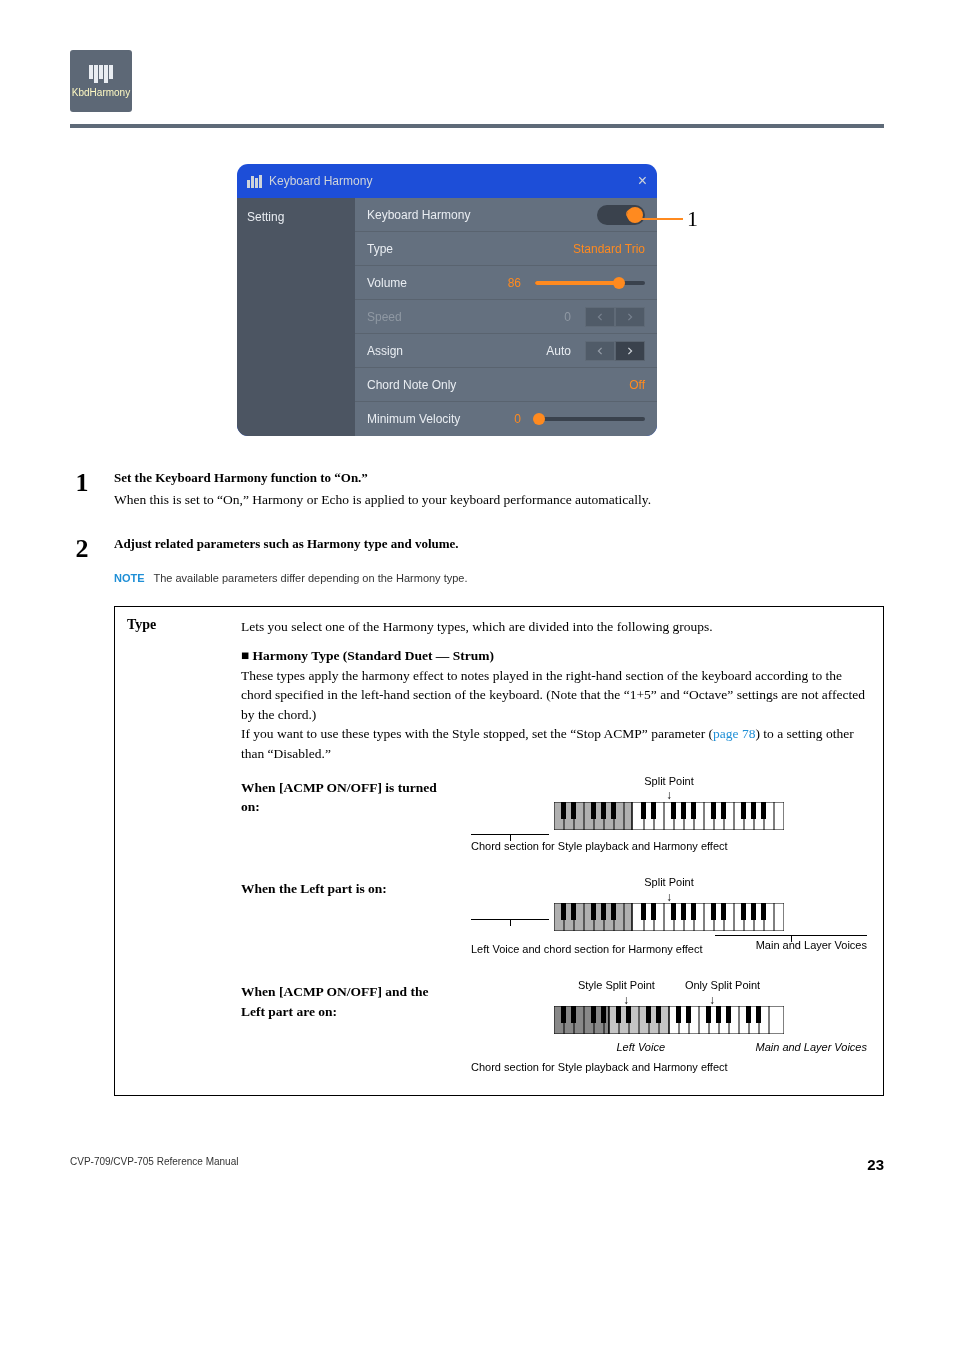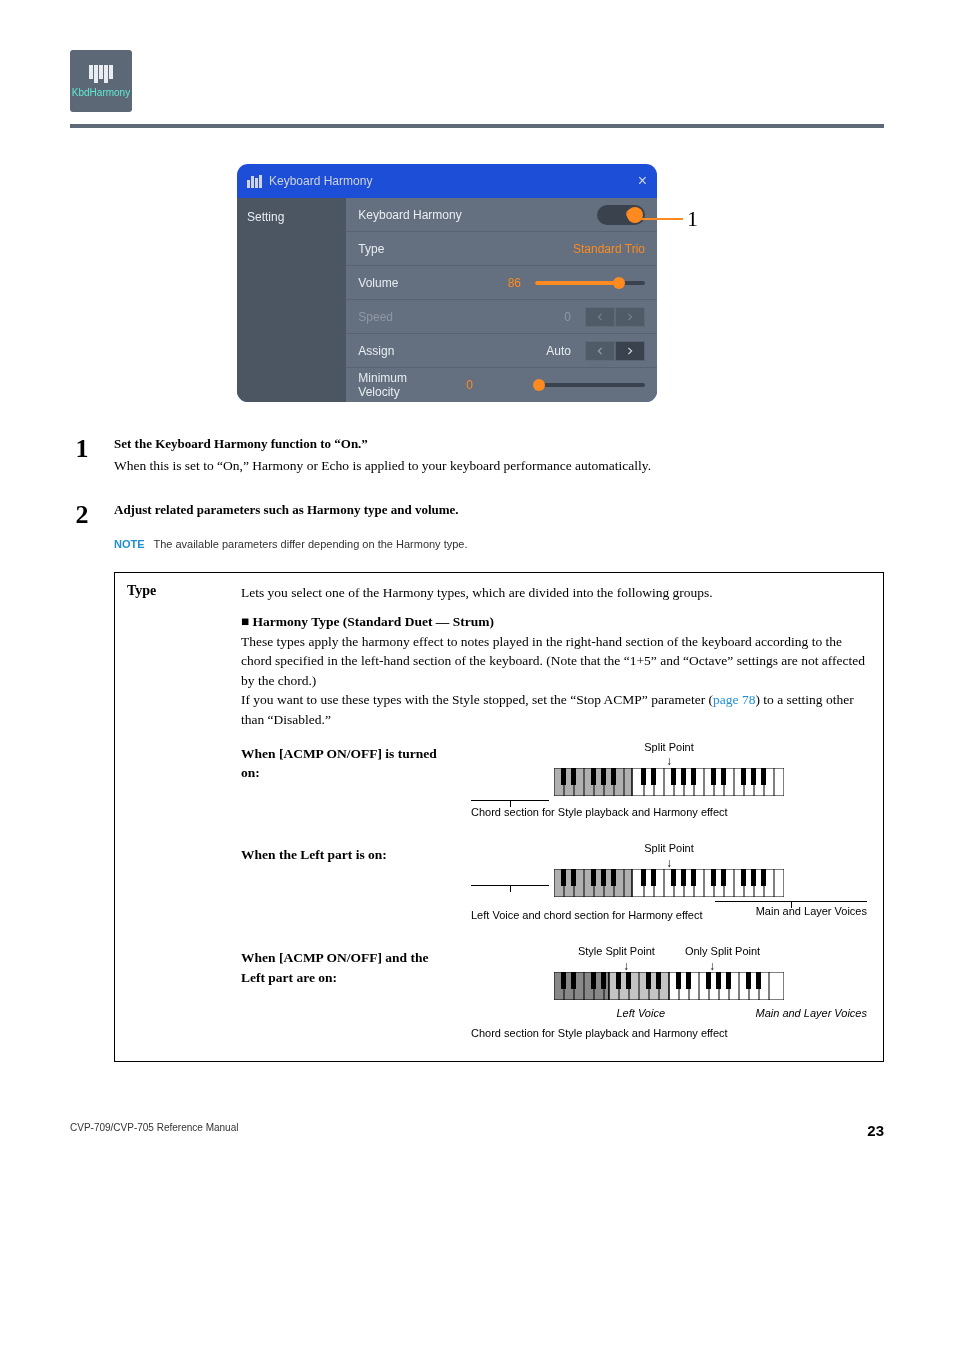--- a/index.html
+++ b/index.html
@@ -4,21 +4,21 @@
 <style>
   * { box-sizing: border-box; margin: 0; padding: 0; }
   html, body { width: 954px; background: #fff; font-family: "Times New Roman", Georgia, serif; color: #000; }
   body { padding: 50px 70px 30px 70px; }
 
   
   .header-row { display: flex; align-items: center; gap: 18px; }
   .icon-box {
     width: 62px; height: 62px; background: #5d6876; border-radius: 3px;
     display: flex; flex-direction: column; align-items: center; justify-content: center;
-    color: #5eead4; font-family: Arial, sans-serif;
+    color: #fef9c3; font-family: Arial, sans-serif;
   }
   .icon-box .gl { font-size: 18px; line-height: 1; display: flex; gap: 1px; }
   .icon-box .gl span { display:inline-block; width:4px; height:14px; background:#e9edf2; }
   .icon-box .gl span.n { height:18px; }
   .icon-box .txt { font-size: 10px; margin-top: 4px; }
   .page-h1 { font-family: "Times New Roman", serif; font-weight: bold; font-size: 32px; }
   .divider { height: 4px; background: #5e6a78; margin: 12px 0 36px; }
 
   
   .shot-wrapper { display:flex; justify-content:center; align-items:flex-start; position:relative; margin-bottom: 34px;}
@@ -191,21 +191,25 @@
                   <path d="M7 1 L3 5 L7 9" fill="none" stroke="#cfd4da" stroke-width="1.5"></path>
                 </svg>
               </div>
             <div class="btn">
                 <svg viewBox="0 0 10 10">
                   <path d="M3 1 L7 5 L3 9" fill="none" stroke="#cfd4da" stroke-width="1.5"></path>
                 </svg>
               </div>
           </div>
         </div>
-        <div class="s-row" style="border-bottom:none;gap:48px;">
+        <div class="s-row">
+          <span class="label">Chord Note Only</span>
+          <span class="orange">Off</span>
+        </div>
+        <div class="s-row" style="border-bottom:none;">
           <span class="label">Minimum Velocity</span>
           <span class="val orange">0</span>
           <div class="slider minv">
               <div class="thumb"></div>
             </div>
         </div>
       </div>
     </div>
   </div>
 

